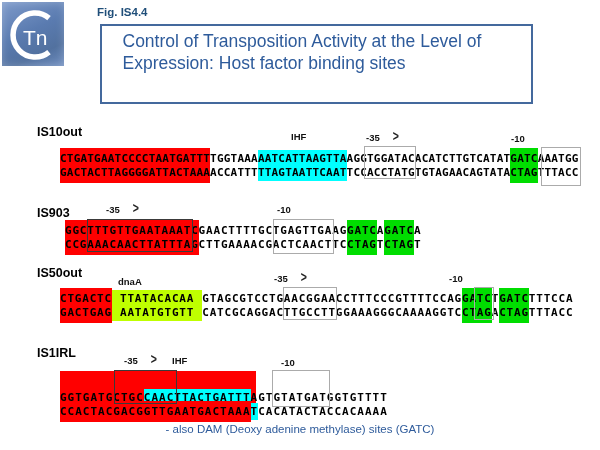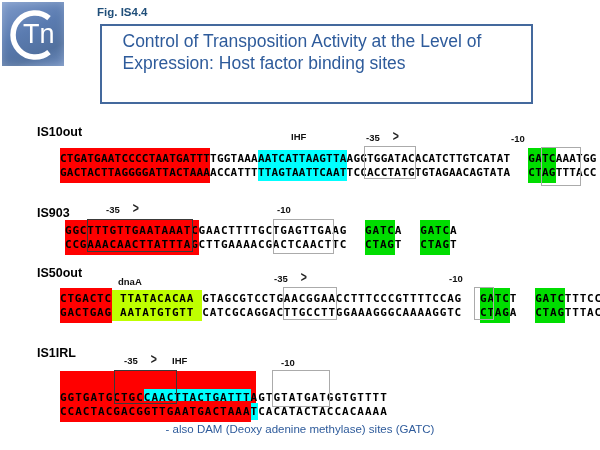--- a/index.html
+++ b/index.html
@@ -5,42 +5,42 @@
   html,body{margin:0;padding:0;background:#fff;}
   #slide{position:relative;width:600px;height:450px;background:#ffffff;overflow:hidden;
          font-family:"Liberation Sans",sans-serif;}
 
   
   #logo{position:absolute;left:2px;top:2px;width:62px;height:64px;
         background:linear-gradient(155deg,#7d9aca 0%,#5a7bb0 45%,#4f6f a);
         background:linear-gradient(155deg,#7d9aca 0%,#5a7bb0 45%,#52719f 75%,#6d8cbe 100%);
         box-shadow:inset 0 0 8px rgba(255,255,255,.25);}
   #logo svg{position:absolute;left:0;top:0;}
-  #logo .tn{position:absolute;left:21px;top:17px;color:#fff;font-size:27px;
+  #logo .tn{position:absolute;left:21px;top:24px;color:#fff;font-size:21px;
             font-family:"Liberation Sans",sans-serif;}
 
   .figlabel{position:absolute;left:97px;top:6px;color:#1F4E79;font-weight:bold;font-size:11.5px;}
 
   
   .titlebox{position:absolute;left:100px;top:24px;width:429px;height:76px;
             border:2px solid #44699D;color:#2E5B9B;text-align:left;}
   .title-inner{width:388px;margin:4px auto 0;font-size:17.5px;line-height:1.28;}
 
   
   .isblock{position:absolute;left:0;width:592px;height:62px;}
   .isname{position:absolute;left:37px;top:0;font-size:12.5px;font-weight:bold;color:#000;}
   .ann{position:absolute;font-size:9.5px;font-weight:bold;color:#111;white-space:nowrap;}
   .arrow{position:absolute;font-size:10px;font-weight:bold;color:#222;
          transform:scale(1.05,1.5);transform-origin:center;}
   .seq{position:absolute;font-family:"DejaVu Sans Mono","Liberation Mono",monospace;
        font-weight:bold;font-size:11px;line-height:14px;white-space:nowrap;color:#000;}
   .strand{position:relative;z-index:1;height:14px;}
   .bg-red{background:#FF0000;padding:4px 0;}
   .bg-cyan{background:#00FFFF;padding:2px 0;}
-  .bg-green{background:#00DD00;padding:4px 0;margin-left:18px;}
+  .bg-green{background:#00DD00;padding:4px 0;}
   .bg-chart{background:#BFFF00;padding:2px 8px;}
   .obox{position:absolute;border:1px solid #ababab;z-index:3;pointer-events:none;}
   .obox.dark{border-color:#3a3a3a;}
   .backdrop{position:absolute;background:#FF0000;z-index:0;}
 
   .caption{position:absolute;left:0;top:423px;width:600px;text-align:center;
            color:#2E5B9B;font-size:11.5px;}
 </style>
 </head>
 <body>

